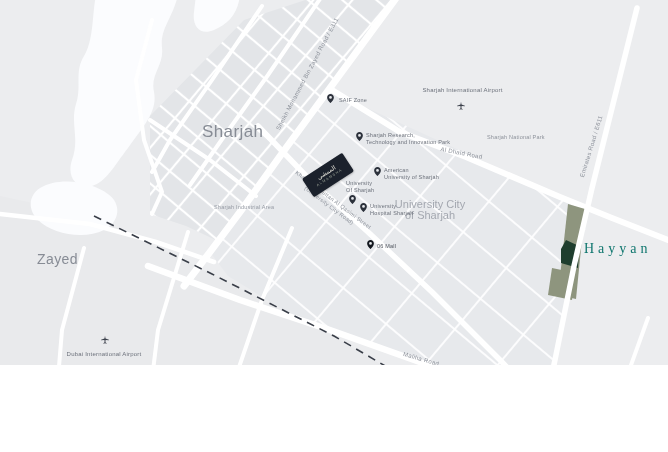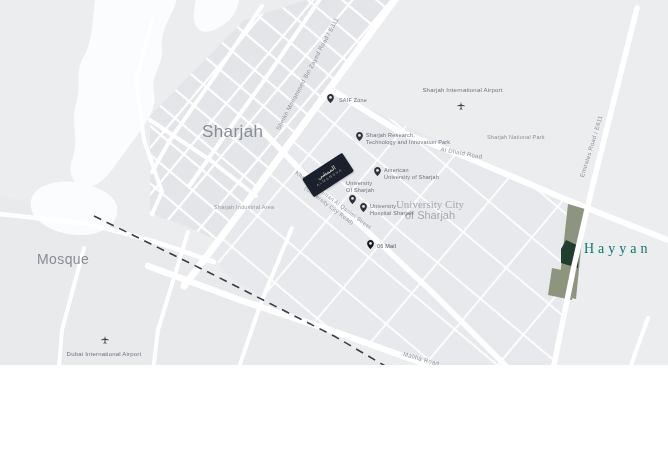--- a/index.html
+++ b/index.html
@@ -90,24 +90,24 @@
       <polygon points="552,268 576,273 572,300 548,295" fill="#8e957e"></polygon>
       <polygon points="566,240 579,246 578,268 561,263 561,249" fill="#1f3e2e"></polygon>
     </g>
 
     <path d="M637,8 L616,92 L592,188 L574,266 L557,350 L542,424 L536,452" stroke="#ffffff" stroke-width="5.5" fill="none" stroke-linecap="round"></path>
 
     <path d="M94,216 L212,274 L334,336 L440,398 L518,448" stroke="#3a3f49" stroke-width="1.6" fill="none" stroke-dasharray="8 6"></path>
   </svg>
 
   <div class="lbl city-lbl" style="left:202px;top:121px;font-size:17px;">Sharjah</div>
-  <div class="lbl city-lbl" style="left:37px;top:251px;font-size:14px;">Mosque</div>
+  <div class="lbl city-lbl" style="left:37px;top:251px;font-size:14px;">Zayed</div>
 
   <div class="lbl area-lbl" style="left:380px;top:199px;width:100px;font-size:11px;line-height:11px;">
-    <span class="ln" style="display:block;font-family:Liberation Serif, serif;">University City</span>
+    <span class="ln" style="display:block;">University City</span>
     <span class="ln" style="display:block;">of Sharjah</span>
   </div>
   <div class="lbl poi" style="left:214px;top:204px;color:#959aa3;">Sharjah Industrial Area</div>
   <div class="lbl poi" style="left:487px;top:134px;color:#8d929b;">Sharjah National Park</div>
 
   <div class="lbl road-lbl" style="left:247px;top:74px;width:118px;transform:rotate(-62deg);">Sheikh Mohammed Bin Zayed Road / E311</div>
   <div class="lbl road-lbl" style="left:560px;top:143px;width:64px;transform:rotate(-73deg);">Emirates Road / E611</div>
   <div class="lbl road-lbl" style="left:440px;top:150px;transform:rotate(11deg);">Al Dhaid Road</div>
   <div class="lbl road-lbl" style="left:394px;top:356px;width:54px;transform:rotate(16deg);">Maliha Road</div>
   <div class="lbl road-lbl" style="left:276px;top:196px;width:110px;transform:rotate(37deg);font-size:5.5px;line-height:7px;">

